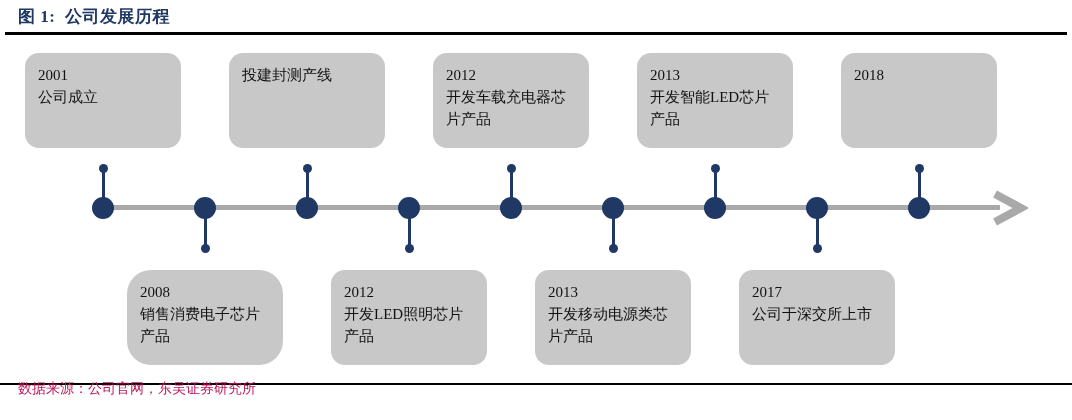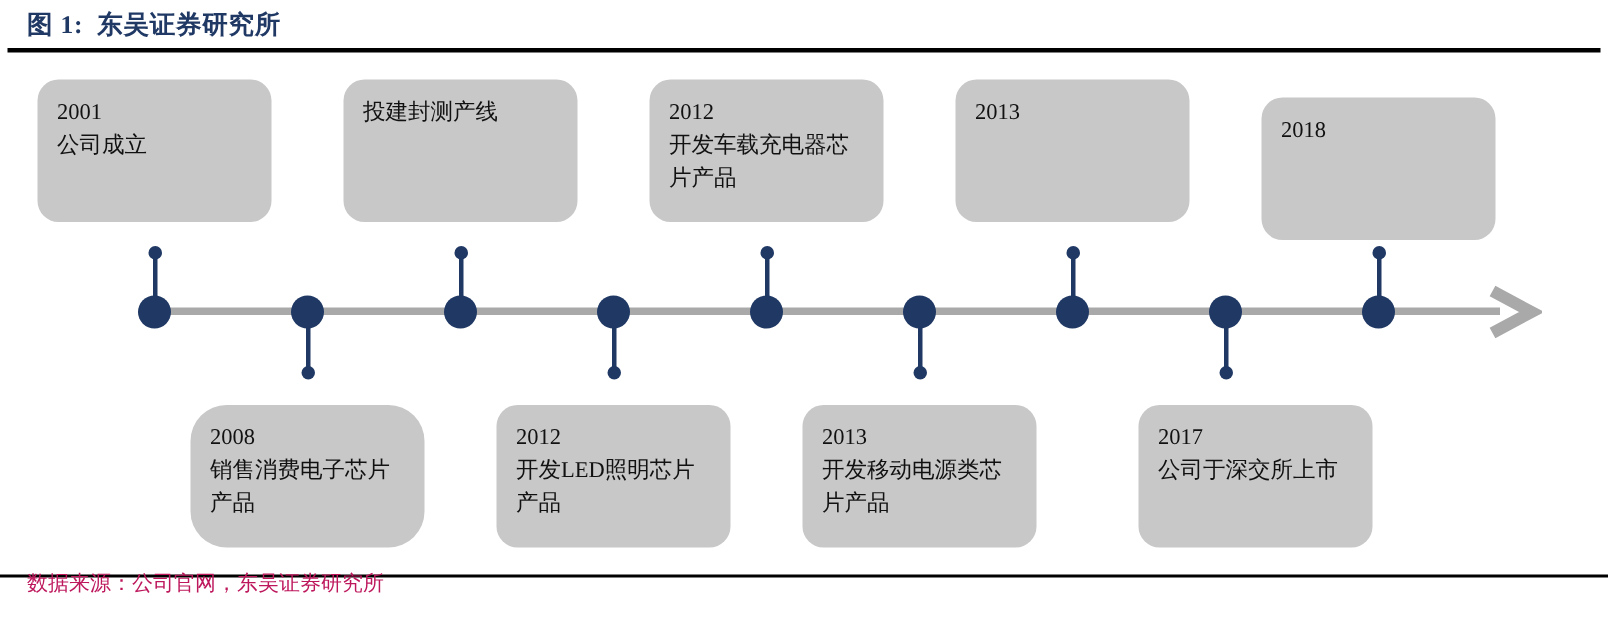--- a/index.html
+++ b/index.html
@@ -43,21 +43,21 @@
   }
   .source{
     position:absolute;left:18px;top:380px;font-size:14px;color:#be185d;
     white-space:pre;
   }
 </style>
 </head>
 <body>
 
 <div class="figure">
-  <div class="fig-title">图 1:  东吴证券研究所</div>
+  <div class="fig-title">图 1:  公司发展历程</div>
   <div class="title-rule"></div>
 
   <div class="timeline-layer" id="timeline-layer">
     <div class="shaft"></div>
     <svg class="arrow" width="38" height="42" viewBox="0 0 38 42">
       <path d="M5 7 L31 21 L5 35" fill="none" stroke-width="8"></path>
     </svg>
   <div class="event-box" style="left: 25px; top: 53px;">
         <div class="event-year">2001</div>
         <div class="event-label">公司成立</div>
@@ -94,32 +94,33 @@
       <div class="dot" style="left: 500px; top: 197px;"></div>
       <div class="event-box" style="left: 535px; top: 270px;">
         <div class="event-year">2013</div>
         <div class="event-label">开发移动电源类芯片产品</div>
       </div>
       <div class="stem" style="left: 611.5px; top: 208px; height: 40px;"></div>
       <div class="tip" style="left: 608.5px; top: 243.5px;"></div>
       <div class="dot" style="left: 602px; top: 197px;"></div>
       <div class="event-box" style="left: 637px; top: 53px;">
         <div class="event-year">2013</div>
+        <div class="event-label">开发智能LED芯片产品</div>
       </div>
       <div class="stem" style="left: 713.5px; top: 168px; height: 40px;"></div>
       <div class="tip" style="left: 710.5px; top: 163.5px;"></div>
       <div class="dot" style="left: 704px; top: 197px;"></div>
-      <div class="event-box" style="left: 739px; top: 270px; margin-left: 20px;">
+      <div class="event-box" style="left: 739px; top: 270px;">
         <div class="event-year">2017</div>
         <div class="event-label">公司于深交所上市</div>
       </div>
       <div class="stem" style="left: 815.5px; top: 208px; height: 40px;"></div>
       <div class="tip" style="left: 812.5px; top: 243.5px;"></div>
       <div class="dot" style="left: 806px; top: 197px;"></div>
-      <div class="event-box" style="left: 841px; top: 65px;">
+      <div class="event-box" style="left: 841px; top: 53px;">
         <div class="event-year">2018</div>
       </div>
       <div class="stem" style="left: 917.5px; top: 168px; height: 40px;"></div>
       <div class="tip" style="left: 914.5px; top: 163.5px;"></div>
       <div class="dot" style="left: 908px; top: 197px;"></div>
     </div>
 
   <div class="source-rule"></div>
   <div class="source">数据来源：公司官网，东吴证券研究所</div>
 </div>

